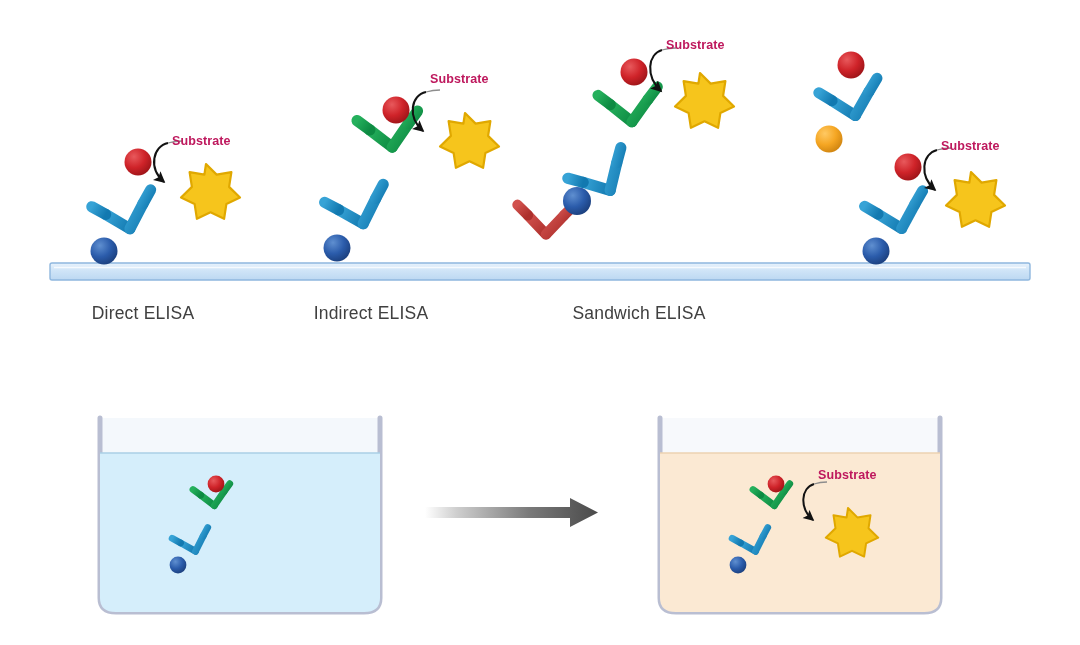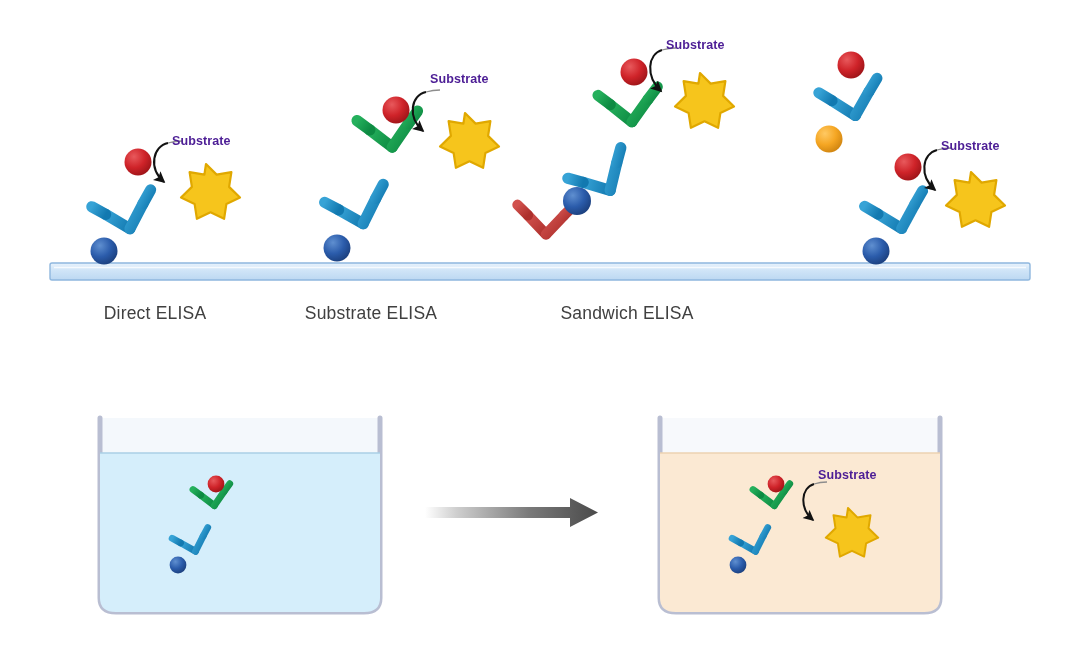--- a/index.html
+++ b/index.html
@@ -35,21 +35,21 @@
     text-align: center;
   }
   .assay-label {
     top: 303px;
     font-size: 17.5px;
     color: #404040;
   }
   .sub-label {
     font-size: 12.5px;
     font-weight: bold;
-    color: #4c1d95;
+    color: #be185d;
     letter-spacing: 0.1px;
   }
 </style>
 </head>
 <body>
 
 <div id="stage">
 
   <svg class="svg-layer" viewBox="0 0 1080 645">
     <defs>
@@ -280,23 +280,23 @@
         <path d="M848,508 L857.4,517.4 L870.5,515.2 L868.5,528.3 L878.2,537.7 L866.1,543.4 L864.1,556.6 L852,550.8 L839.9,556.6 L837.9,543.4 L825.8,537.7 L835.5,528.3 L833.5,515.2 L846.6,517.4 Z" fill="#f6c51c" stroke="#e0a800" stroke-width="2" stroke-linejoin="round"></path>
       </g>
 
       <g>
         <path d="M814,484 C801,488 799,508 813,520" stroke="#121212" stroke-width="2" fill="none" marker-end="url(#arrowHead)"></path>
         <path d="M814,484 C820,482 823,482 827,482" stroke="#8d8d8d" stroke-width="1.3" fill="none"></path>
       </g>
     </g>
   </svg>
 
-  <div class="lbl assay-label" style="left:0; width:286px;padding-left:12px;">Direct ELISA</div>
-  <div class="lbl assay-label" style="left:228px; width:286px;">Substrate ELISA</div>
-  <div class="lbl assay-label" style="left:484px; width:286px;">Sandwich ELISA</div>
+  <div class="lbl assay-label" style="left:0; width:286px;">Direct ELISA</div>
+  <div class="lbl assay-label" style="left:228px; width:286px;">Indirect ELISA</div>
+  <div class="lbl assay-label" style="left:496px; width:286px;">Sandwich ELISA</div>
 
   <div class="lbl sub-label" style="left:172px; top:134px;">Substrate</div>
   <div class="lbl sub-label" style="left:430px; top:72px;">Substrate</div>
   <div class="lbl sub-label" style="left:666px; top:38px;">Substrate</div>
   <div class="lbl sub-label" style="left:941px; top:139px;">Substrate</div>
 
   <div class="lbl sub-label" style="left:818px; top:468px;">Substrate</div>
 
 </div>
 

